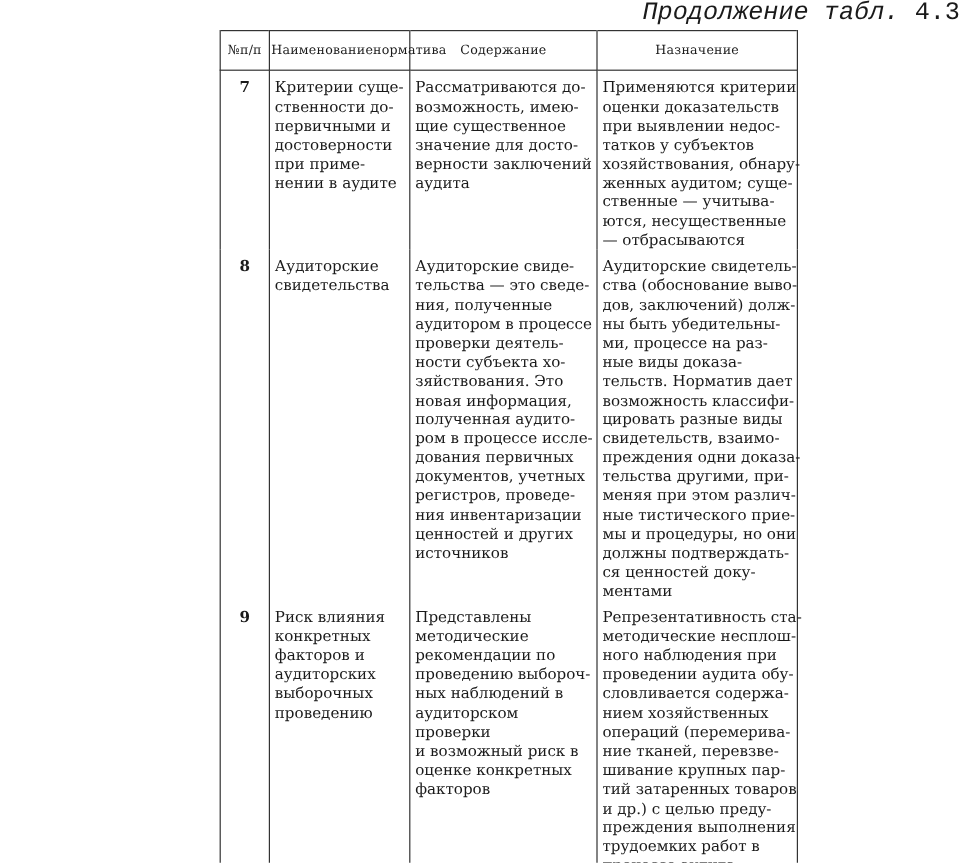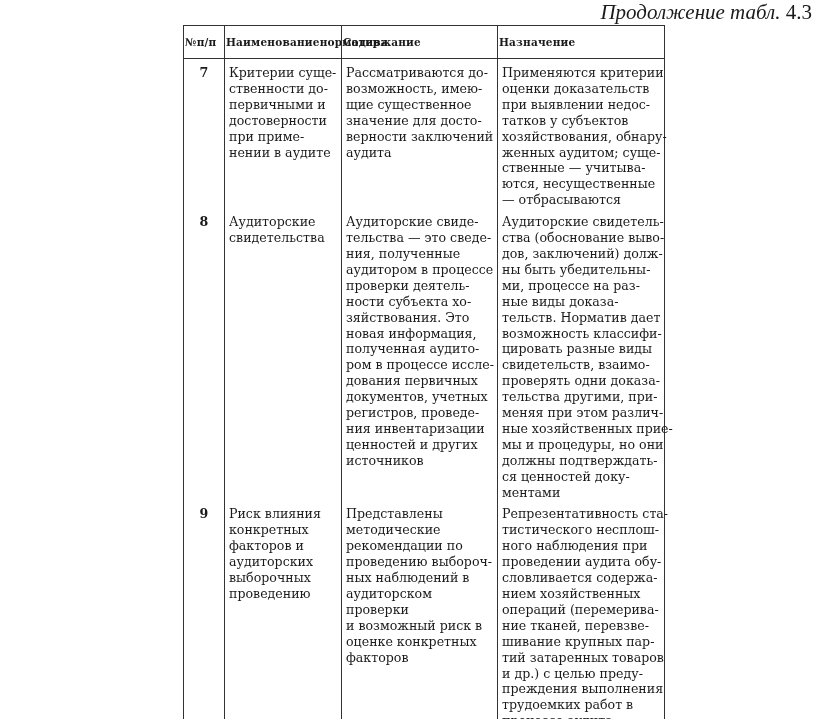--- a/index.html
+++ b/index.html
@@ -1,25 +1,25 @@
 <!DOCTYPE html>
 <html><head>
 <meta charset="utf-8">
 <style>
   html, body { margin: 0; padding: 0; background: #ffffff; }
   body { width: 816px; height: 719px; position: relative; overflow: hidden;
          font-family: "DejaVu Serif", "Liberation Serif", serif; color: #1a1a1a; }
-  .caption { position: absolute; right: 4px; top: 0px;
-             font-family: Liberation Serif, serif; font-size: 21px; font-style: italic; }
+  .caption { position: absolute; right: 16px; top: 0px;
+             font-family: Liberation Mono, monospace; font-size: 21px; font-style: italic; }
   .caption .num { font-style: normal; }
   table { position: absolute; left: 183px; top: 25px; width: 481px;
           border-collapse: collapse; table-layout: fixed; }
   th, td { border-left: 1.5px solid #333; border-right: 1.5px solid #333; vertical-align: top; }
   table { border-top: 1.5px solid #333; border-bottom: 2px solid #333; }
-  th { font-weight: bold; font-size: 10.5px; line-height: 13px; text-align: left;
+  th { font-weight: normal; font-size: 10.5px; line-height: 13px; text-align: center;
        vertical-align: middle; height: 30px; border-bottom: 1.5px solid #333; letter-spacing: 0.2px; }
   td { font-size: 12.6px; line-height: 15.9px; padding: 6px 4px 0 4px; }
   td.num { text-align: center; font-weight: bold; padding-left: 0; padding-right: 0; }
   td .line { display: block; white-space: nowrap; }
   col.c1 { width: 41px; } col.c2 { width: 117px; } col.c3 { width: 156px; } col.c4 { width: 167px; }
   tr.r7 td { height: 131px; } tr.r8 td { height: 276px; } tr.r9 td { height: 227px; }
 </style>
 </head>
 <body>
 
@@ -99,24 +99,24 @@
           <span class="line">Аудиторские свидетель-</span>
           <span class="line">ства (обоснование выво-</span>
           <span class="line">дов, заключений) долж-</span>
           <span class="line">ны быть убедительны-</span>
           <span class="line">ми, процессе на раз-</span>
           <span class="line">ные виды доказа-</span>
           <span class="line">тельств. Норматив дает</span>
           <span class="line">возможность классифи-</span>
           <span class="line">цировать разные виды</span>
           <span class="line">свидетельств, взаимо-</span>
-          <span class="line">проверять одни доказа-</span>
+          <span class="line">преждения одни доказа-</span>
           <span class="line">тельства другими, при-</span>
           <span class="line">меняя при этом различ-</span>
-          <span class="line">ные хозяйственных прие-</span>
+          <span class="line">ные тистического прие-</span>
           <span class="line">мы и процедуры, но они</span>
           <span class="line">должны подтверждать-</span>
           <span class="line">ся ценностей доку-</span>
           <span class="line">ментами</span>
         </td>
     </tr>
     <tr class="r9">
       <td class="num">9</td>
       <td>
           <span class="line">Риск влияния</span>
@@ -133,21 +133,21 @@
           <span class="line">проведению выбороч-</span>
           <span class="line">ных наблюдений в</span>
           <span class="line">аудиторском</span>
           <span class="line">проверки</span>
           <span class="line">и возможный риск в</span>
           <span class="line">оценке конкретных</span>
           <span class="line">факторов</span>
         </td>
       <td>
           <span class="line">Репрезентативность ста-</span>
-          <span class="line">тистического несплош-</span>
+          <span class="line">методические несплош-</span>
           <span class="line">ного наблюдения при</span>
           <span class="line">проведении аудита обу-</span>
           <span class="line">словливается содержа-</span>
           <span class="line">нием хозяйственных</span>
           <span class="line">операций (перемерива-</span>
           <span class="line">ние тканей, перевзве-</span>
           <span class="line">шивание крупных пар-</span>
           <span class="line">тий затаренных товаров</span>
           <span class="line">и др.) с целью преду-</span>
           <span class="line">преждения выполнения</span>

